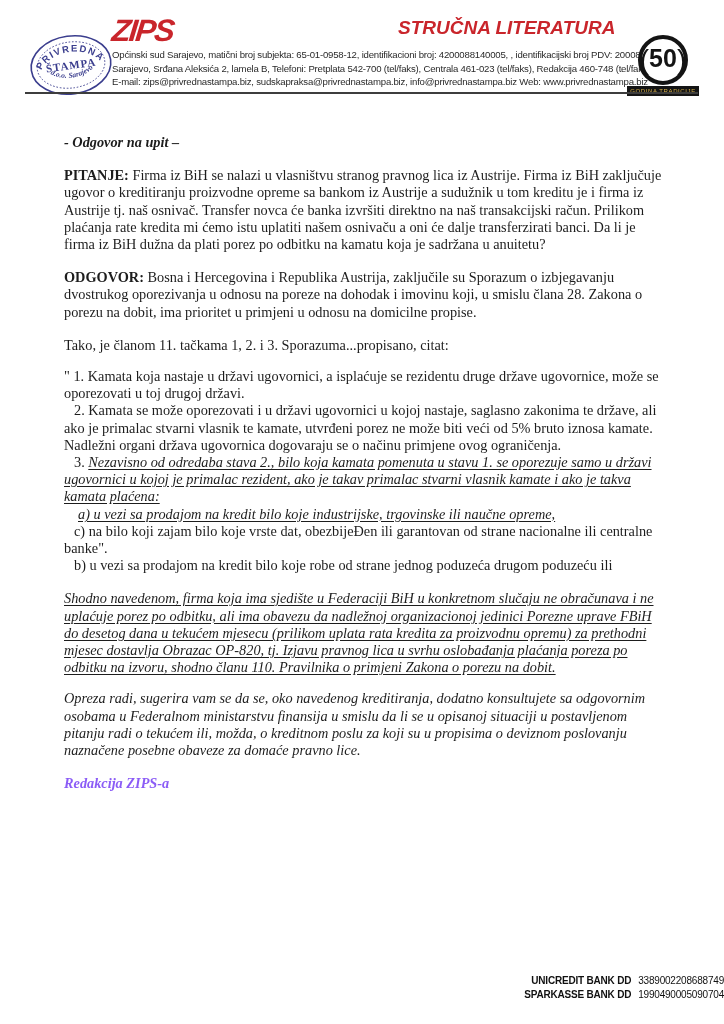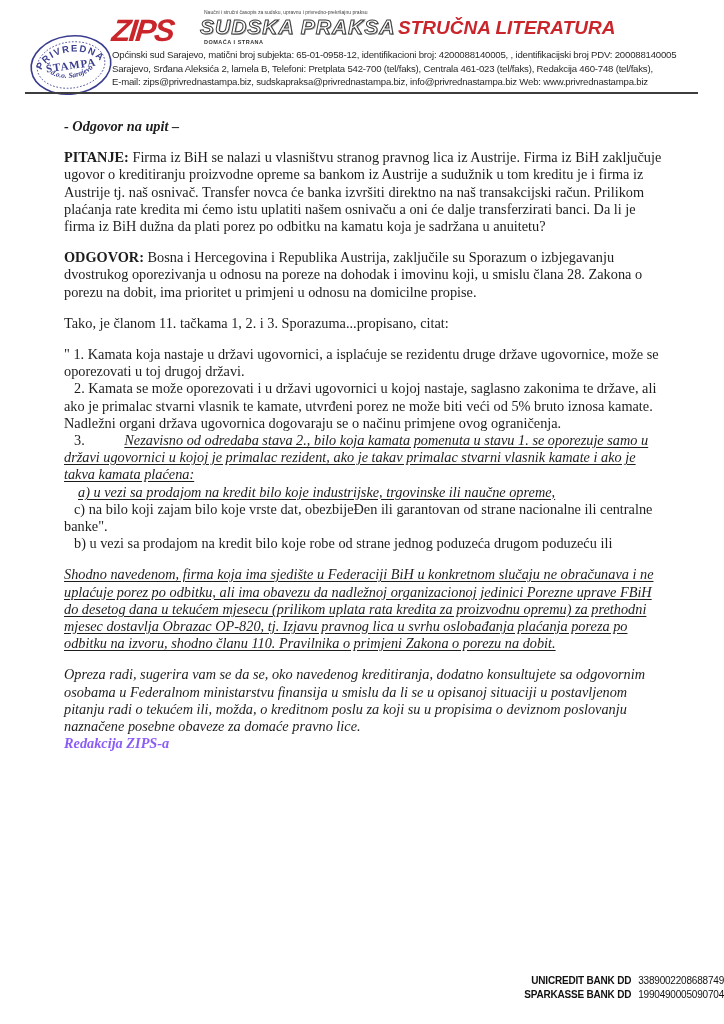--- a/index.html
+++ b/index.html
@@ -56,27 +56,27 @@
   .badge-number::before { content:"("; font-weight:400; font-size:28px; vertical-align:-2px; }
   .badge-number::after  { content:")"; font-weight:400; font-size:28px; vertical-align:-2px; }
   .badge-ribbon {
     margin-top:1px; background:#141414; color:#d8b14a;
     font-family:"Liberation Sans", sans-serif; font-size:6px; letter-spacing:0.6px;
     padding:2px 2px; white-space:nowrap;
   }
 
   
   .doc { position:absolute; left:64px; top:118px; width:600px; font-size:14.3px; line-height:17.2px; }
-  .doc p { margin:0 0 14px 0; }
+  .doc p { margin:16px 0 14px 0; }
   .doc .tight { margin:0; }
   .heading { font-weight:700; font-style:italic; }
   .lbl { font-weight:700; }
   .ind1 { text-indent:10px; }
   .ind2 { text-indent:14px; }
-  .ul-ital { font-style:italic; text-decoration:underline; text-underline-offset:2px;margin-left:36px; }
+  .ul-ital { font-style:italic; text-decoration:underline; text-underline-offset:2px; }
   .ital { font-style:italic; }
   .quote-block { margin:0 0 14px 0; }
   .signature { font-weight:700; font-style:italic; color:#8b5cf6; }
 
   
   .footer {
     position:absolute; left:0; top:974px; width:724px;
     display:flex; justify-content:flex-end; gap:88px;
     font-family:"Liberation Sans", sans-serif; font-size:10px; line-height:13.5px; color:#111;
   }
@@ -104,34 +104,35 @@
         <textPath href="#arcTop" startOffset="50%" text-anchor="middle">PRIVREDNA</textPath>
       </text>
       <text x="43" y="37" font-family="Liberation Serif, serif" font-size="11" font-weight="bold" fill="#3b3e8e" text-anchor="middle" letter-spacing="1">ŠTAMPA</text>
       <text font-family="Liberation Serif, serif" font-size="7.5" font-style="italic" font-weight="bold" fill="#3b3e8e">
         <textPath href="#arcBot" startOffset="50%" text-anchor="middle">d.o.o. Sarajevo</textPath>
       </text>
     </svg>
 
     <div class="zips-logo">ZIPS</div>
 
-    <div class="journal">
-      <div class="journal-tagline">Naučni i stručni časopis za sudsku, upravnu i privredno-prekršajnu praksu</div>
-      <div class="journal-title">SUDSKA PRAKSA</div>
-      <div class="journal-subtitle">DOMAĆA I STRANA</div>
-    </div>
 
     <div class="literatura">STRUČNA LITERATURA</div>
 
     <div class="pub-info">
       <div>Općinski sud Sarajevo, matični broj subjekta: 65-01-0958-12,  identifikacioni broj: 4200088140005, , identifikacijski broj PDV: 200088140005</div>
       <div>Sarajevo, Srđana Aleksića 2, lamela B, Telefoni: Pretplata 542-700 (tel/faks), Centrala 461-023 (tel/faks), Redakcija 460-748 (tel/faks),</div>
       <div>E-mail: zips@privrednastampa.biz, sudskapraksa@privrednastampa.biz,  info@privrednastampa.biz Web: www.privrednastampa.biz</div>
     </div>
 
+    <div class="badge">
+      <div class="badge-circle">
+        <span class="badge-number">50</span>
+      </div>
+      <div class="badge-ribbon">GODINA TRADICIJE</div>
+    </div>
 
     <div class="hr-line"></div>
   </div>
 
   <div class="doc">
 
     <p class="heading">- Odgovor na upit –</p>
 
     <p><span class="lbl">PITANJE:</span><span> Firma iz BiH se nalazi u vlasništvu stranog pravnog lica iz Austrije. Firma iz BiH zaključuje ugovor o kreditiranju proizvodne opreme sa bankom iz Austrije a sudužnik u tom kreditu je i firma iz Austrije tj. naš osnivač. Transfer novca će banka izvršiti direktno na naš transakcijski račun. Prilikom plaćanja rate kredita mi ćemo istu uplatiti našem osnivaču a oni će dalje transferzirati banci. Da li je firma iz BiH dužna da plati porez po odbitku na kamatu koja je sadržana u anuitetu?</span></p>
 

